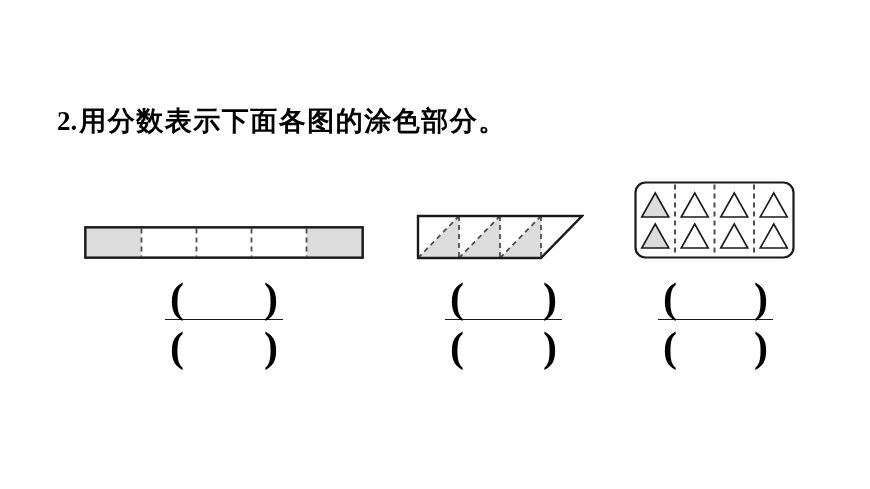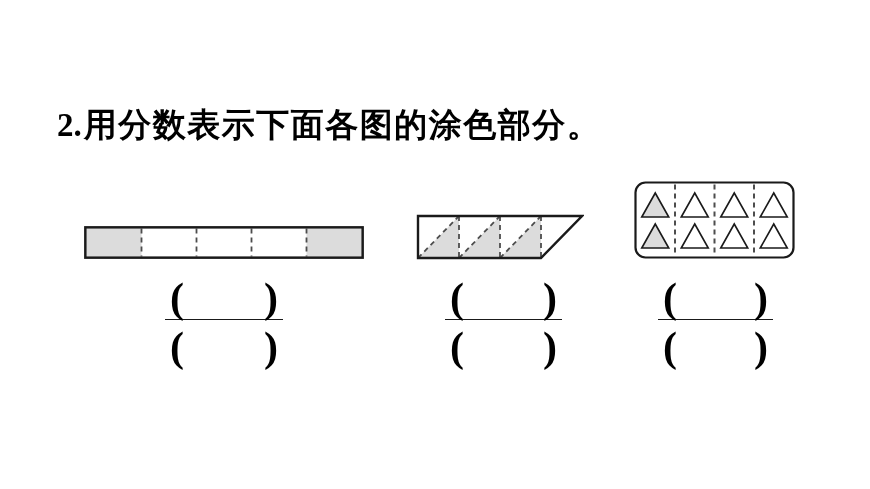--- a/index.html
+++ b/index.html
@@ -8,21 +8,21 @@
     width: 870px;
     height: 489px;
     background: #ffffff;
     overflow: hidden;
     font-family: "Liberation Sans", sans-serif;
   }
   .question-title {
     position: absolute;
     left: 57px;
     top: 106px;
-    font-size: 33px;
+    font-size: 27px;
     font-weight: 700;
     color: #000000;
     letter-spacing: 1.5px;
     white-space: nowrap;
     line-height: 1.15;
   }
   .q-num {
     font-family: "Liberation Serif", serif;
     letter-spacing: 0;
     margin-right: 2px;

